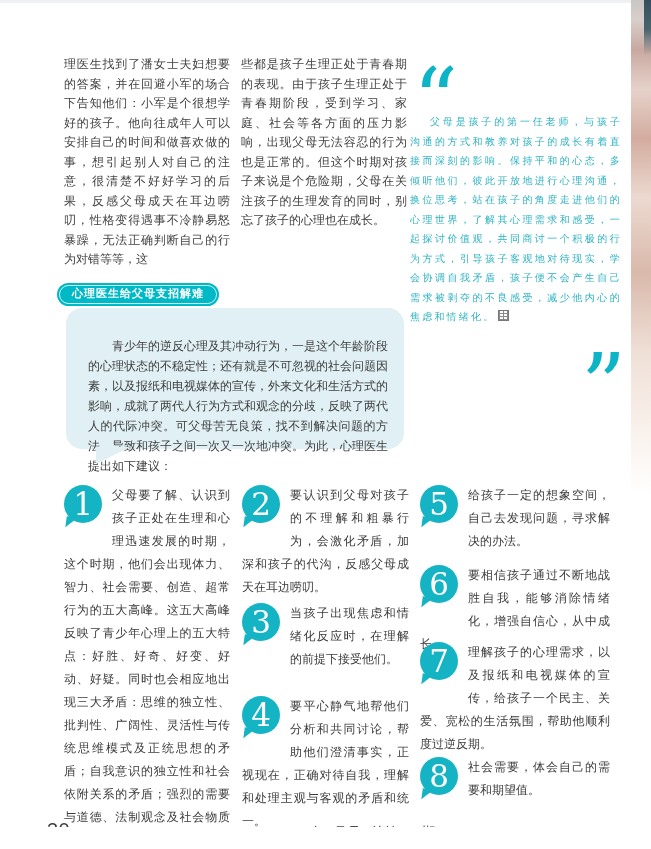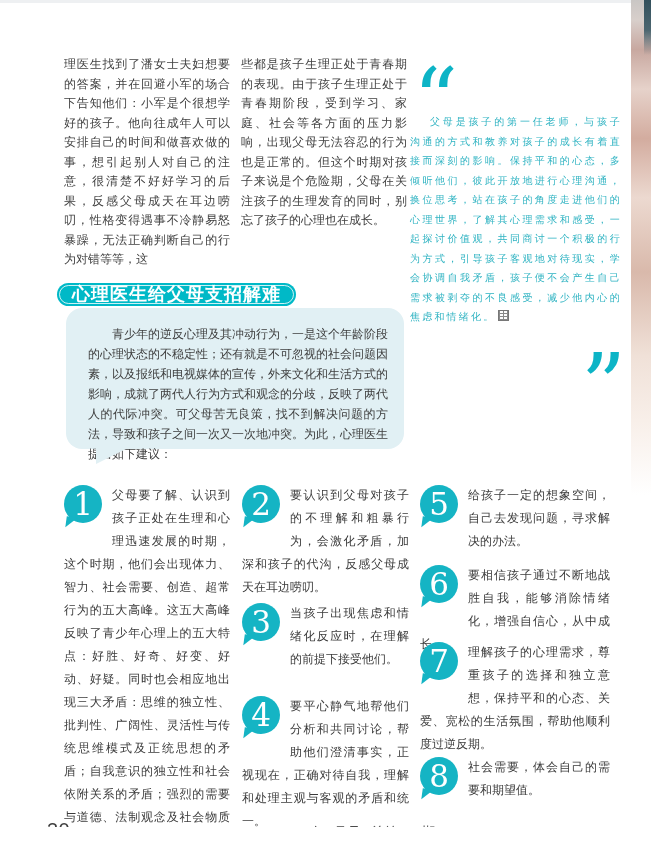--- a/index.html
+++ b/index.html
@@ -74,36 +74,36 @@
     background:linear-gradient(to bottom,#32505c 0%,#4c6670 55%,rgba(120,140,145,0) 100%);
   }
 
   
   .badge{
     position:absolute;left:57px;top:283px;
     height:23px;padding:0 15px;
     background:var(--badge);
     border-radius:12px;
     color:#ffffff;
-    font-family:Liberation Sans, sans-serif;
-    font-size:18px;font-weight:bold;letter-spacing:1px;
+    font-family:Liberation Mono, monospace;
+    font-size:11px;font-weight:bold;letter-spacing:1px;
     line-height:23px;
   }
   .badge::after{
     content:"";position:absolute;inset:2px;
     border:1px solid rgba(255,255,255,.8);
     border-radius:10px;pointer-events:none;
   }
 
   
   .bubble{
     position:absolute;left:66px;top:308px;width:338px;height:141px;
     background:var(--bubble);
     border-radius:16px;
-    padding:16px 16px 0 22px;
+    padding:28px 16px 0 22px;
     font-size:12px;line-height:20px;
     text-align:justify;text-indent:2em;
     color:#3d3d3d;
   }
   .bubble::after{
     content:"";position:absolute;left:30px;bottom:-15px;
     width:0;height:0;
     border-top:17px solid var(--bubble);
     border-right:34px solid transparent;
   }
@@ -197,21 +197,21 @@
         </span><span>给孩子一定的想象空间，自己去发现问题，寻求解决的办法。</span>
     </div>
     <div class="adv-item" style="top:80px">
       <span class="num-wrap">
           <span class="num-circle">6</span>
         </span><span>要相信孩子通过不断地战胜自我，能够消除情绪化，增强自信心，从中成长。</span>
     </div>
     <div class="adv-item" style="top:157px">
       <span class="num-wrap">
           <span class="num-circle">7</span>
-        </span><span>理解孩子的心理需求，尊重孩子的选择和独立意想，保持平和的心态、关爱、宽松的生活氛围，帮助他顺利度过逆反期。</span>
+        </span><span>理解孩子的心理需求，以及报纸和电视媒体的宣传，给孩子一个民主、关爱、宽松的生活氛围，帮助他顺利度过逆反期。</span>
     </div>
     <div class="adv-item" style="top:272px">
       <span class="num-wrap">
           <span class="num-circle">8</span>
         </span><span>社会需要，体会自己的需要和期望值。</span>
     </div>
   </div>
 
   <div class="footer">
     <span class="pageno">30</span><span class="mag-cn">从中成长</span><span class="mag-en">PSYCHOLOGY &amp; HEALTH</span><span class="issue">2018年7月号</span><span class="issue">总第258期</span>

